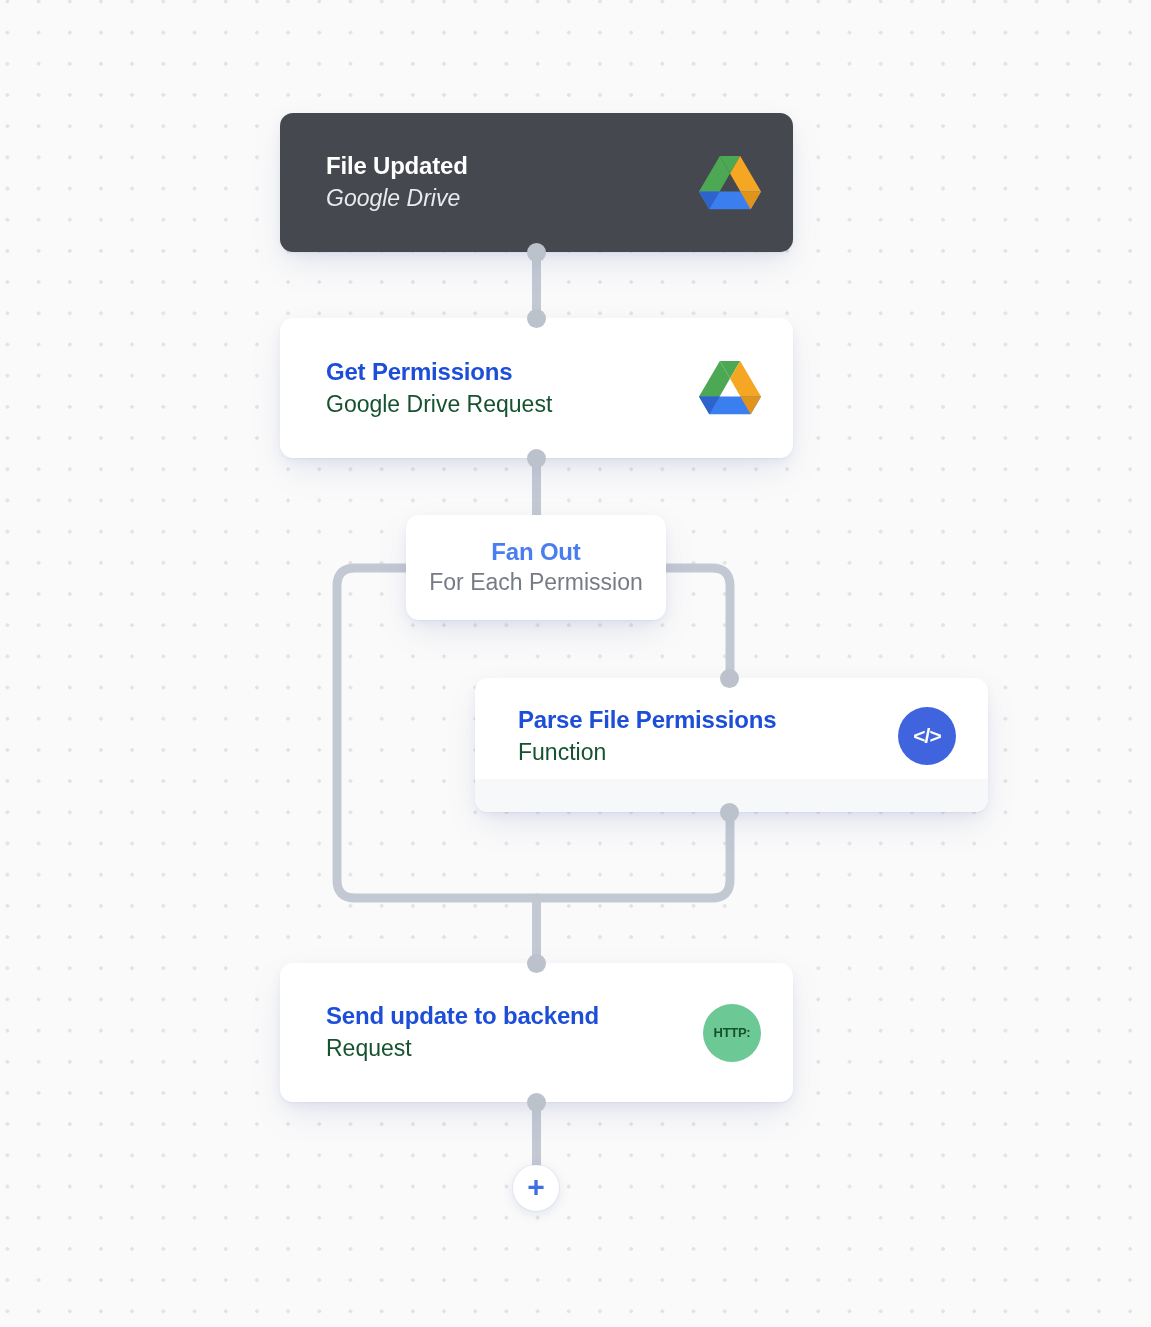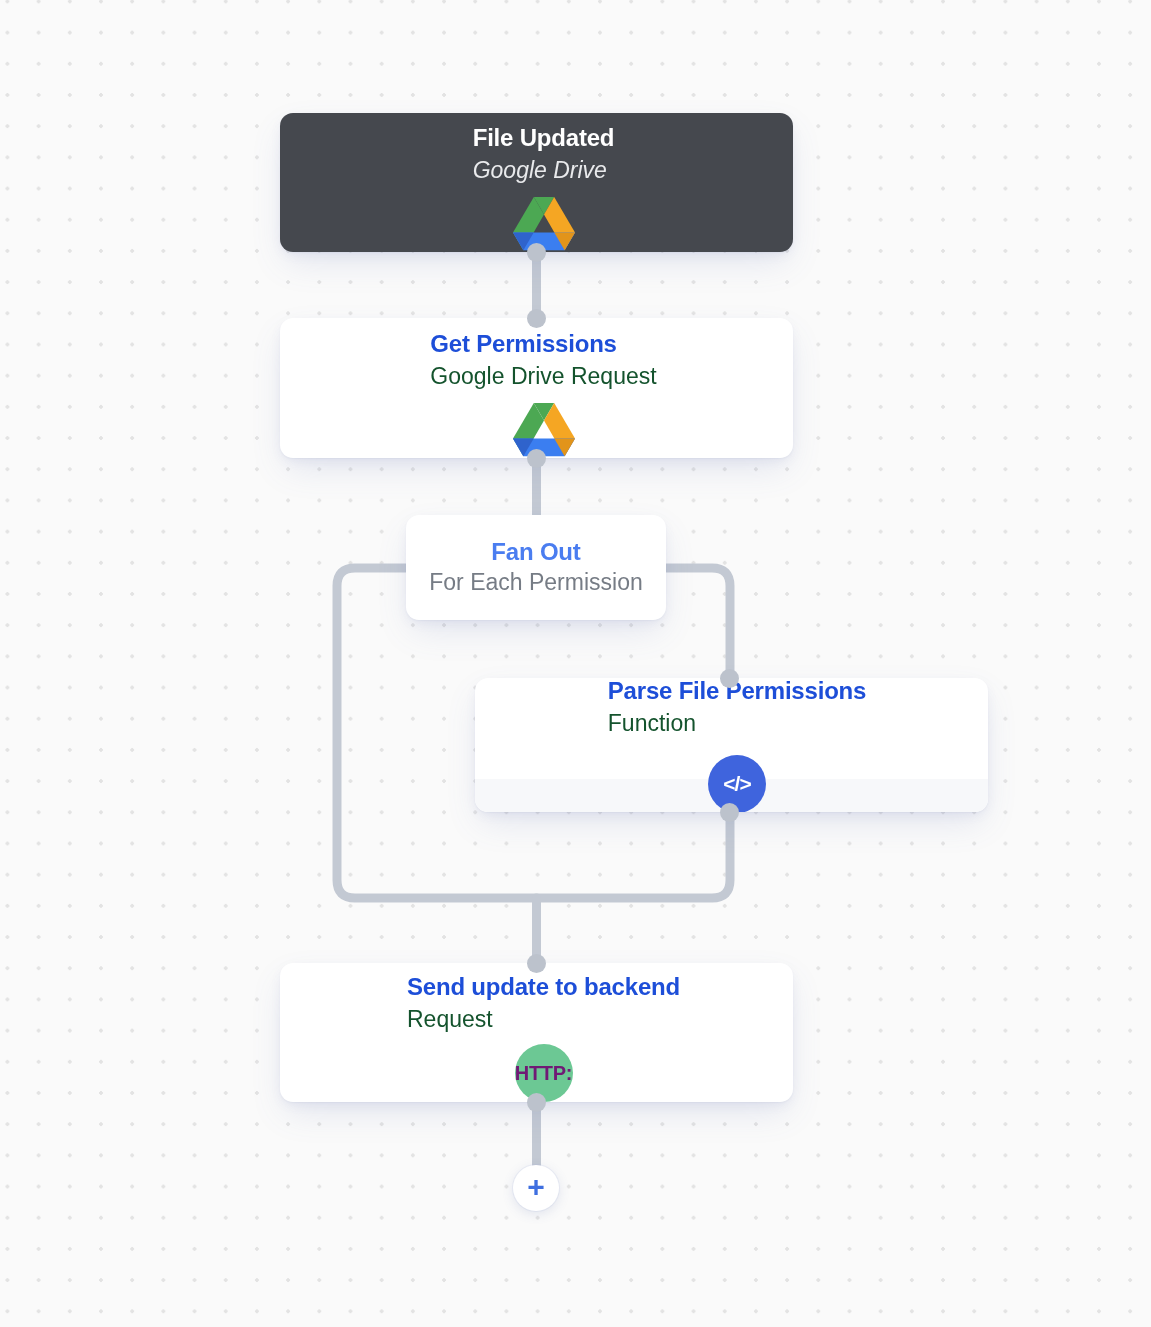--- a/index.html
+++ b/index.html
@@ -32,21 +32,20 @@
   }
 
   
   .node {
     position: absolute;
     border-radius: 13px;
     background: #ffffff;
     display: flex;
     align-items: center;
     z-index: 3;
-    flex-direction: column;
   }
 
   .node-shadow {
     box-shadow: 0 14px 34px -6px rgba(96,110,180,0.17),
                 0 4px 12px -2px rgba(96,110,180,0.10),
                 0 1px 2px rgba(80,95,160,0.06);
   }
 
   .node.dark {
     background: #45484e;
@@ -99,22 +98,22 @@
   .http-icon-bg { background: #6cc894; }
 
   .code-glyph {
     color: #ffffff;
     font-size: 21px;
     font-weight: bold;
     font-family: "Liberation Sans", sans-serif;
     letter-spacing: -1px;
   }
   .http-glyph {
-    color: #701a75;
-    font-size: 20px;
+    color: #14532d;
+    font-size: 13px;
     font-weight: bold;
     letter-spacing: -0.3px;
   }
 
   
   #node-trigger {
     left: 280px; top: 113px; width: 513px; height: 139px;
     padding: 0 32px 0 46px;
   }
   #node-get-permissions {

